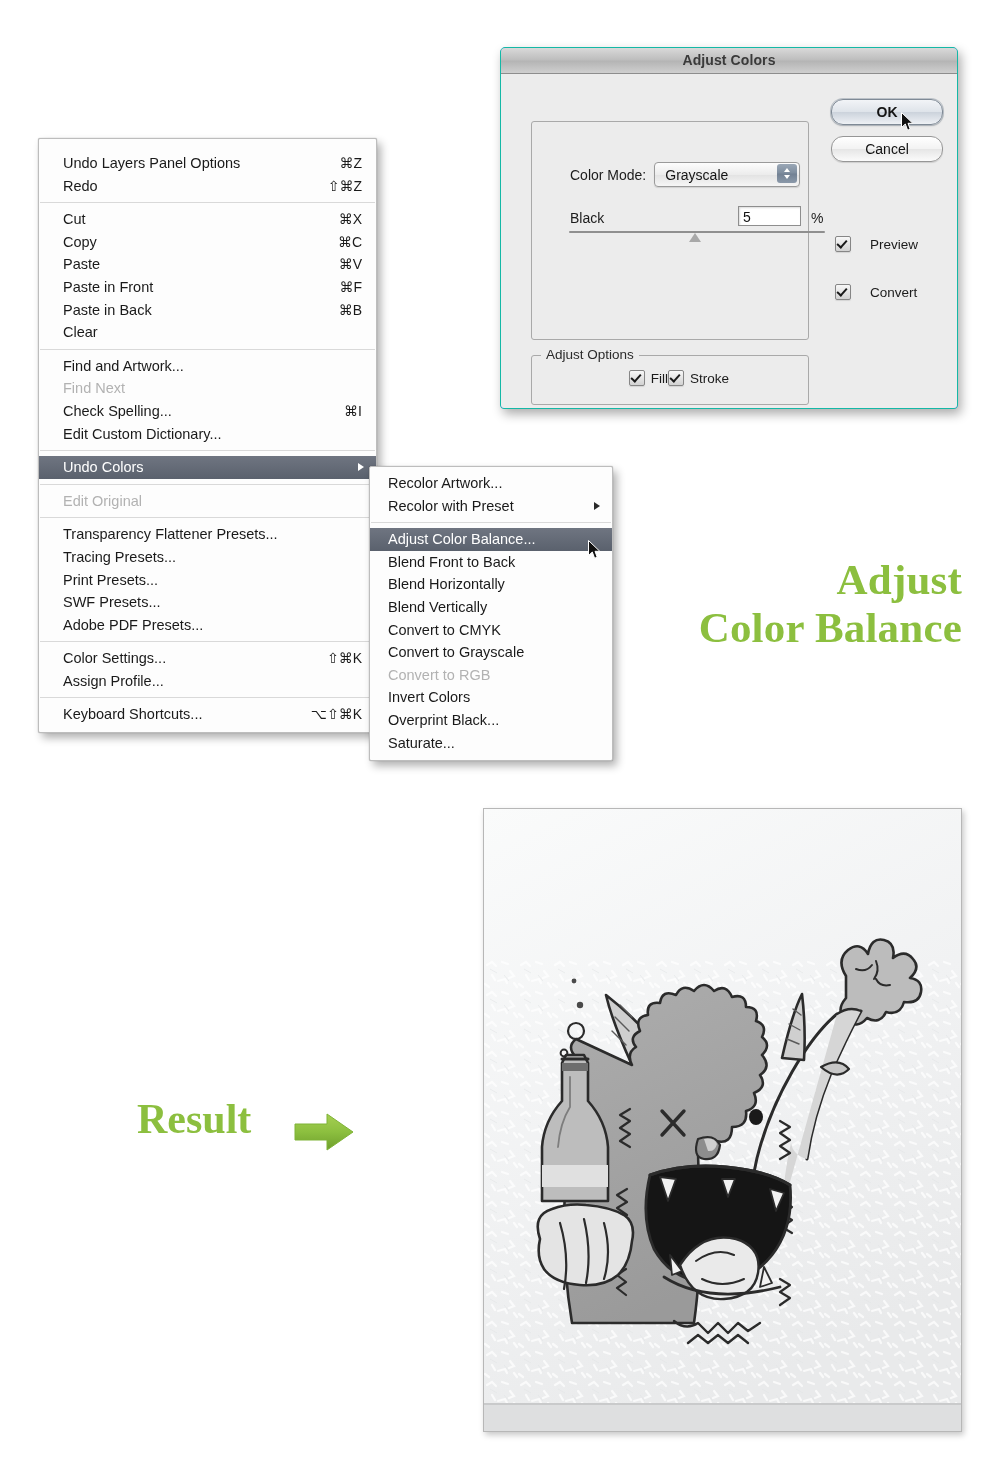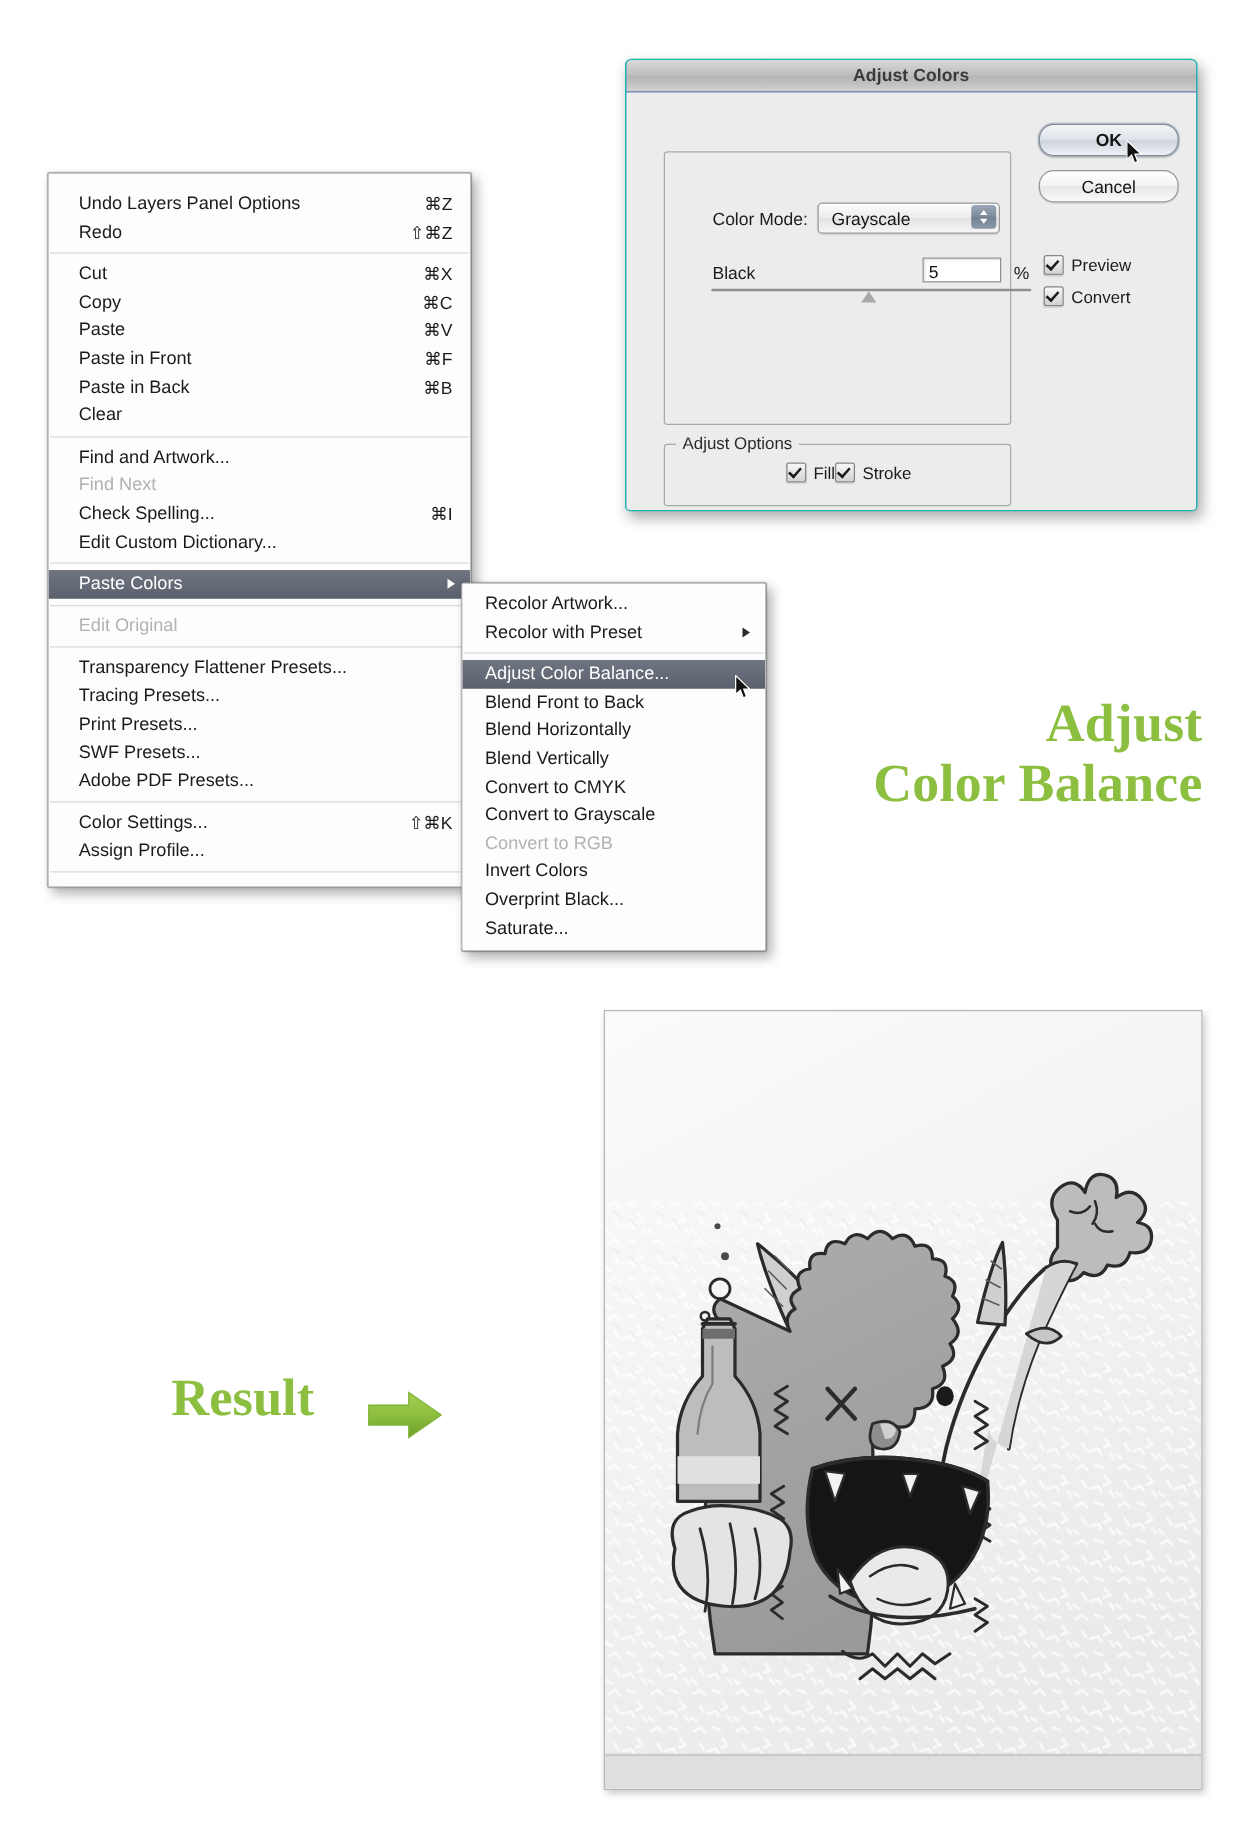--- a/index.html
+++ b/index.html
@@ -147,21 +147,21 @@
     font-size:14px;color:#131313;box-shadow:0 1px 1px rgba(0,0,0,.13);
     margin-bottom:11px;
   }
   .pushbtn.default{
     background:linear-gradient(to bottom,#f2f4f7 0%,#dfe4ea 48%,#ccd3dc 52%,#eef1f5 100%);
     border:1px solid #7f8a96;
     box-shadow:0 0 0 1px rgba(150,160,172,.55), 0 1px 2px rgba(0,0,0,.18);
     font-weight:bold;
   }
   #checks{position:absolute;left:334px;top:130px;}
-  #checks .cb-item{display:flex;align-items:center;gap:6px;margin-bottom:9px;}
+  #checks .cb-item{display:flex;align-items:center;gap:19px;margin-bottom:9px;margin-top:32px;}
 
   
   .green-head{
     position:absolute;
     font-family:"Liberation Serif","DejaVu Serif",serif;
     font-weight:bold;
     color:#8cbf3f;
     line-height:1.12;
     text-shadow:0 1px 0 rgba(255,255,255,.8);
   }
@@ -242,21 +242,21 @@
     <div class="mi">
       <span class="lbl">Edit Custom Dictionary...</span>
       <span class="key"></span>
     </div>
   </div>
 
   <div class="msep"></div>
 
   <div>
     <div class="mi hl">
-      <span class="lbl">Paste Colors</span>
+      <span class="lbl">Undo Colors</span>
       <span class="arrow"></span>
     </div>
   </div>
 
   <div class="msep"></div>
 
   <div>
     <div class="mi disabled">
       <span class="lbl">Edit Original</span>
       <span class="key"></span>
@@ -296,20 +296,26 @@
       <span class="key">⇧⌘K</span>
     </div>
     <div class="mi">
       <span class="lbl">Assign Profile...</span>
       <span class="key"></span>
     </div>
   </div>
 
   <div class="msep"></div>
 
+  <div>
+    <div class="mi">
+      <span class="lbl">Keyboard Shortcuts...</span>
+      <span class="key">⌥⇧⌘K</span>
+    </div>
+  </div>
 </div>
 
 <div id="submenu">
   <div>
     <div class="mi">
       <span class="lbl">Recolor Artwork...</span>
     </div>
     <div class="mi">
       <span class="lbl">Recolor with Preset</span>
       <span class="arrow"></span>

